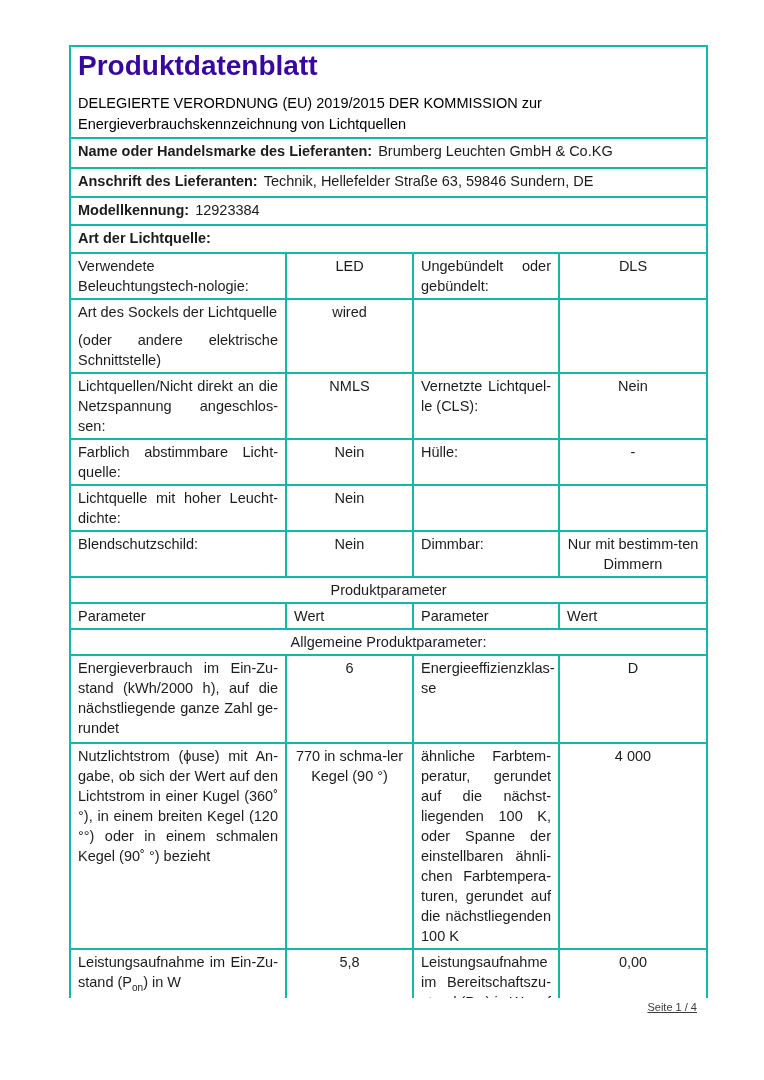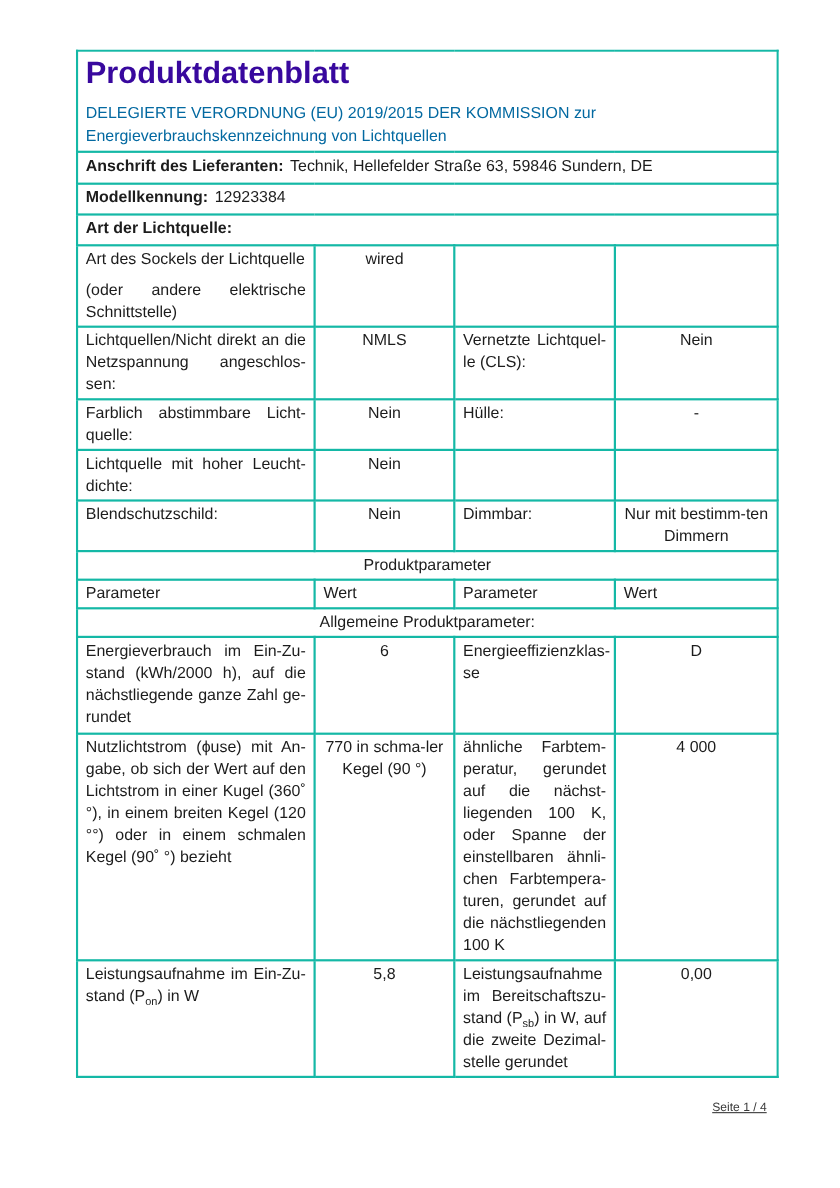--- a/index.html
+++ b/index.html
@@ -39,21 +39,21 @@
   tr.h-band2 td{height:16px;}
   tr.h-r6 td{height:82px;}
   tr.h-r7 td{height:172px;}
   tr.h-r8 td{height:91px;}
 
   .title-cell{padding:8px 10px 4px 10px;}
   .doc-title{
     font-size:28px;line-height:34px;font-weight:bold;color:#38089e;
     margin:0 0 10px 0;letter-spacing:0px;
   }
-  .doc-subtitle{font-size:14.5px;line-height:21px;color:#0369a1;max-width:600px;}
+  .doc-subtitle{font-size:14.5px;line-height:21px;color:#000000;max-width:600px;}
 
   .info-cell{padding:4px 10px;}
   .lbl{font-weight:bold;}
   .val{font-weight:normal;}
   .info-cell .val{margin-left:6px;}
 
   td.param{text-align:justify;}
   td.value{text-align:center;}
   td.band{text-align:center;font-weight:bold;padding:1px 7px;}
   td.colhdr{font-weight:normal;margin-left:44px;}
@@ -78,39 +78,50 @@
       </colgroup>
 
     <tbody>
         <tr class="h-title">
       <td colspan="4" class="title-cell">
         <div class="doc-title" style="color: rgb(56, 8, 158);">Produktdatenblatt</div>
         <div class="doc-subtitle">DELEGIERTE VERORDNUNG (EU) 2019/2015 DER KOMMISSION zur Energieverbrauchskennzeichnung von Lichtquellen</div>
       </td>
     </tr>
 
+    <tr class="h-name">
+      <td colspan="4" class="info-cell">
+        <span class="lbl">Name oder Handelsmarke des Lieferanten:</span><span class="val">Brumberg Leuchten GmbH &amp; Co.KG</span>
+      </td>
+    </tr>
 
     <tr class="h-addr">
       <td colspan="4" class="info-cell">
         <span class="lbl">Anschrift des Lieferanten:</span><span class="val">Technik, Hellefelder Straße 63, 59846 Sundern, DE</span>
       </td>
     </tr>
 
     <tr class="h-model">
       <td colspan="4" class="info-cell">
         <span class="lbl">Modellkennung:</span><span class="val">12923384</span>
       </td>
     </tr>
 
     <tr class="h-art">
       <td colspan="4" class="info-cell">
         <span class="lbl">Art der Lichtquelle:</span>
       </td>
     </tr>
 
+    <tr class="h-r0">
+      <td class="param">Verwendete Beleuchtungstech-nologie:</td>
+      <td class="value">LED</td>
+      <td class="param">Ungebündelt oder gebündelt:</td>
+      <td class="value">DLS</td>
+    </tr>
 
     <tr class="h-r1">
       <td class="param">
         <div>Art des Sockels der Lichtquelle</div>
         <div class="para2">(oder andere elektrische Schnittstelle)</div>
       </td>
       <td class="value">wired</td>
       <td class="param"></td>
       <td class="value"></td>
     </tr>

